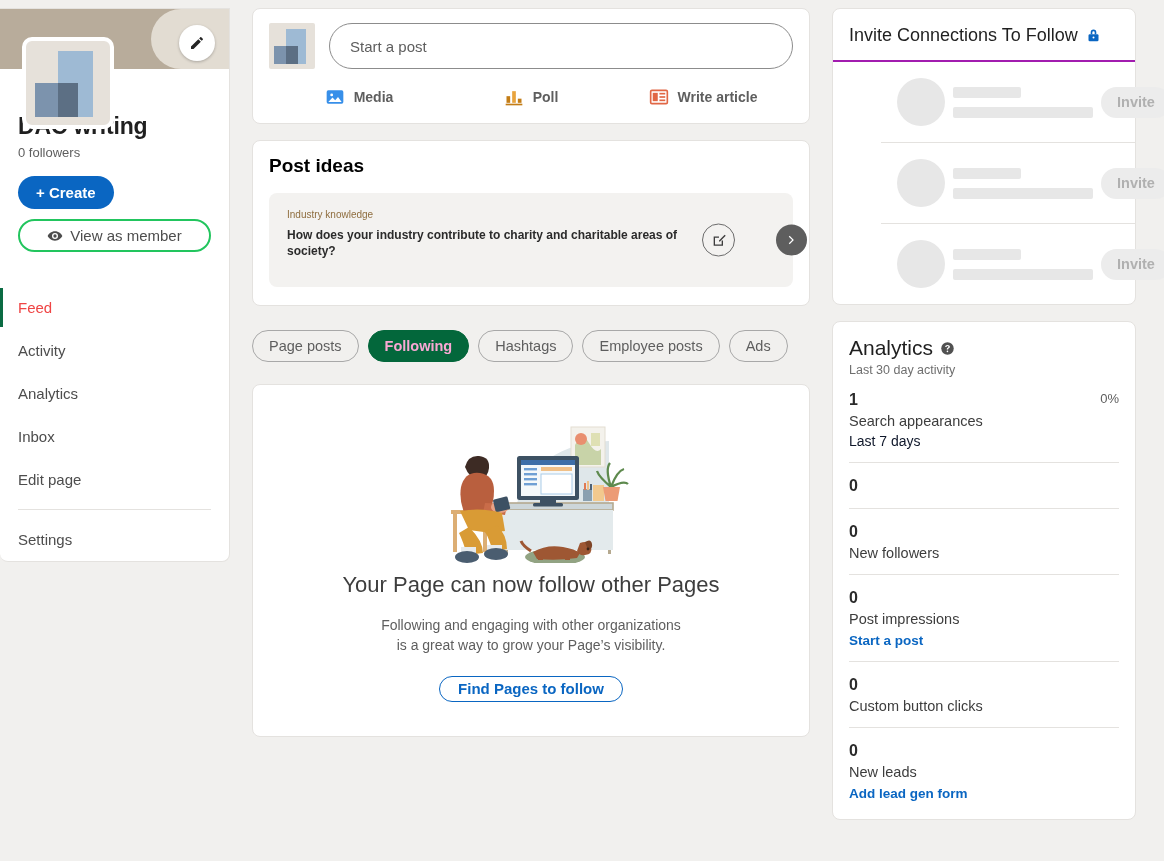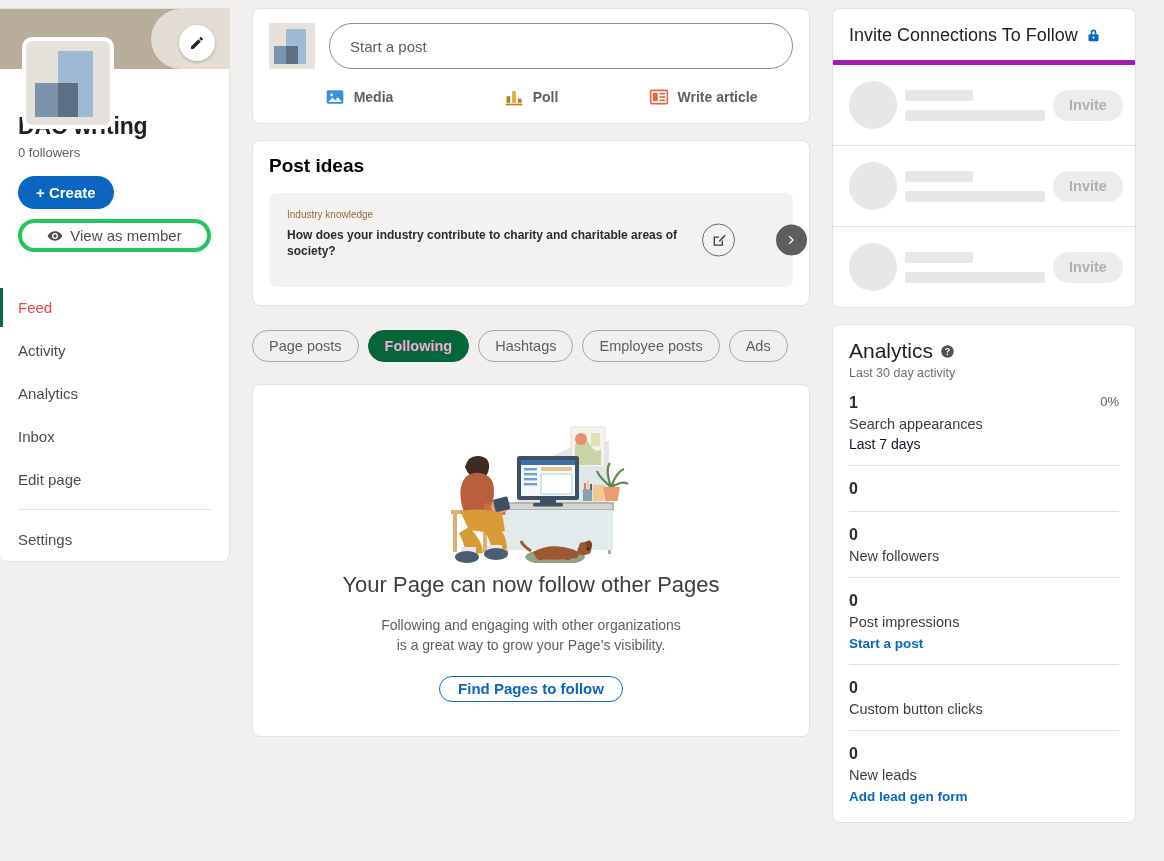--- a/index.html
+++ b/index.html
@@ -61,21 +61,21 @@
     margin-top: 16px;
     background: #0a66c2; color: #fff; border: none;
     border-radius: 18px; height: 33px; padding: 0 18px;
     font-size: 15px; font-weight: 600; font-family: inherit;
     cursor: pointer; display: inline-flex; align-items: center; gap: 4px;
   }
   .btn-view {
     margin-top: 10px; display: flex; align-items: center; justify-content: center; gap: 7px;
     width: 100%; height: 33px;
     background: #fff; color: #4d4d4d;
-    border: 4px solid #22c55e; border-radius: 18px;
+    border: 2px solid #22c55e; border-radius: 18px;
     font-size: 15px; font-family: inherit; cursor: pointer;
   }
 
   .nav { margin-top: 18px; }
   .nav-item {
     position: relative; padding: 13px 18px; font-size: 15px; color: #4d4d4d;
     cursor: pointer;
   }
   .nav-item.active { color: #ef4444; }
   .nav-item.active::before {
@@ -134,27 +134,28 @@
   .empty-sub { margin-top: 16px; font-size: 14px; color: #5e5e5e; line-height: 1.45; }
   .btn-find {
     margin-top: 20px; height: 26px; padding: 0 18px; border-radius: 17px;
     border: 1px solid #0a66c2; background: #fff; color: #0a66c2;
     font-size: 15px; font-weight: 600; font-family: inherit; cursor: pointer;
   }
 
   
   .right-col { width: 304px; flex: 0 0 304px; }
   .invite-head {
-    padding: 16px 16px 14px 16px; border-bottom: 5px solid #a21caf;
+    padding: 16px 16px 14px 16px; border-bottom: 2px solid #a21caf;
     display: flex; align-items: center; gap: 8px;
   }
   .invite-head-title { font-size: 18px; font-weight: 400; color: #1f1f1f; }
   .invite-row {
     display: flex; align-items: center; gap: 8px; padding: 16px;
     border-bottom: 1px solid #e4e2df;
+    margin-left: 48px;
   }
   .invite-row:last-child { border-bottom: none; }
   .sk-avatar { width: 48px; height: 48px; flex: 0 0 48px; border-radius: 50%; background: #e7e7e7; }
   .sk-lines { flex: 1; }
   .sk-line1 { height: 11px; width: 68px; background: #e7e7e7; border-radius: 2px; }
   .sk-line2 { height: 11px; width: 140px; background: #e7e7e7; border-radius: 2px; margin-top: 9px; }
   .btn-invite {
     height: 31px; padding: 0 16px; border-radius: 16px;
     background: #ececec; border: none; color: #b0b0b0;
     font-size: 14.5px; font-weight: 600; font-family: inherit; cursor: default;

